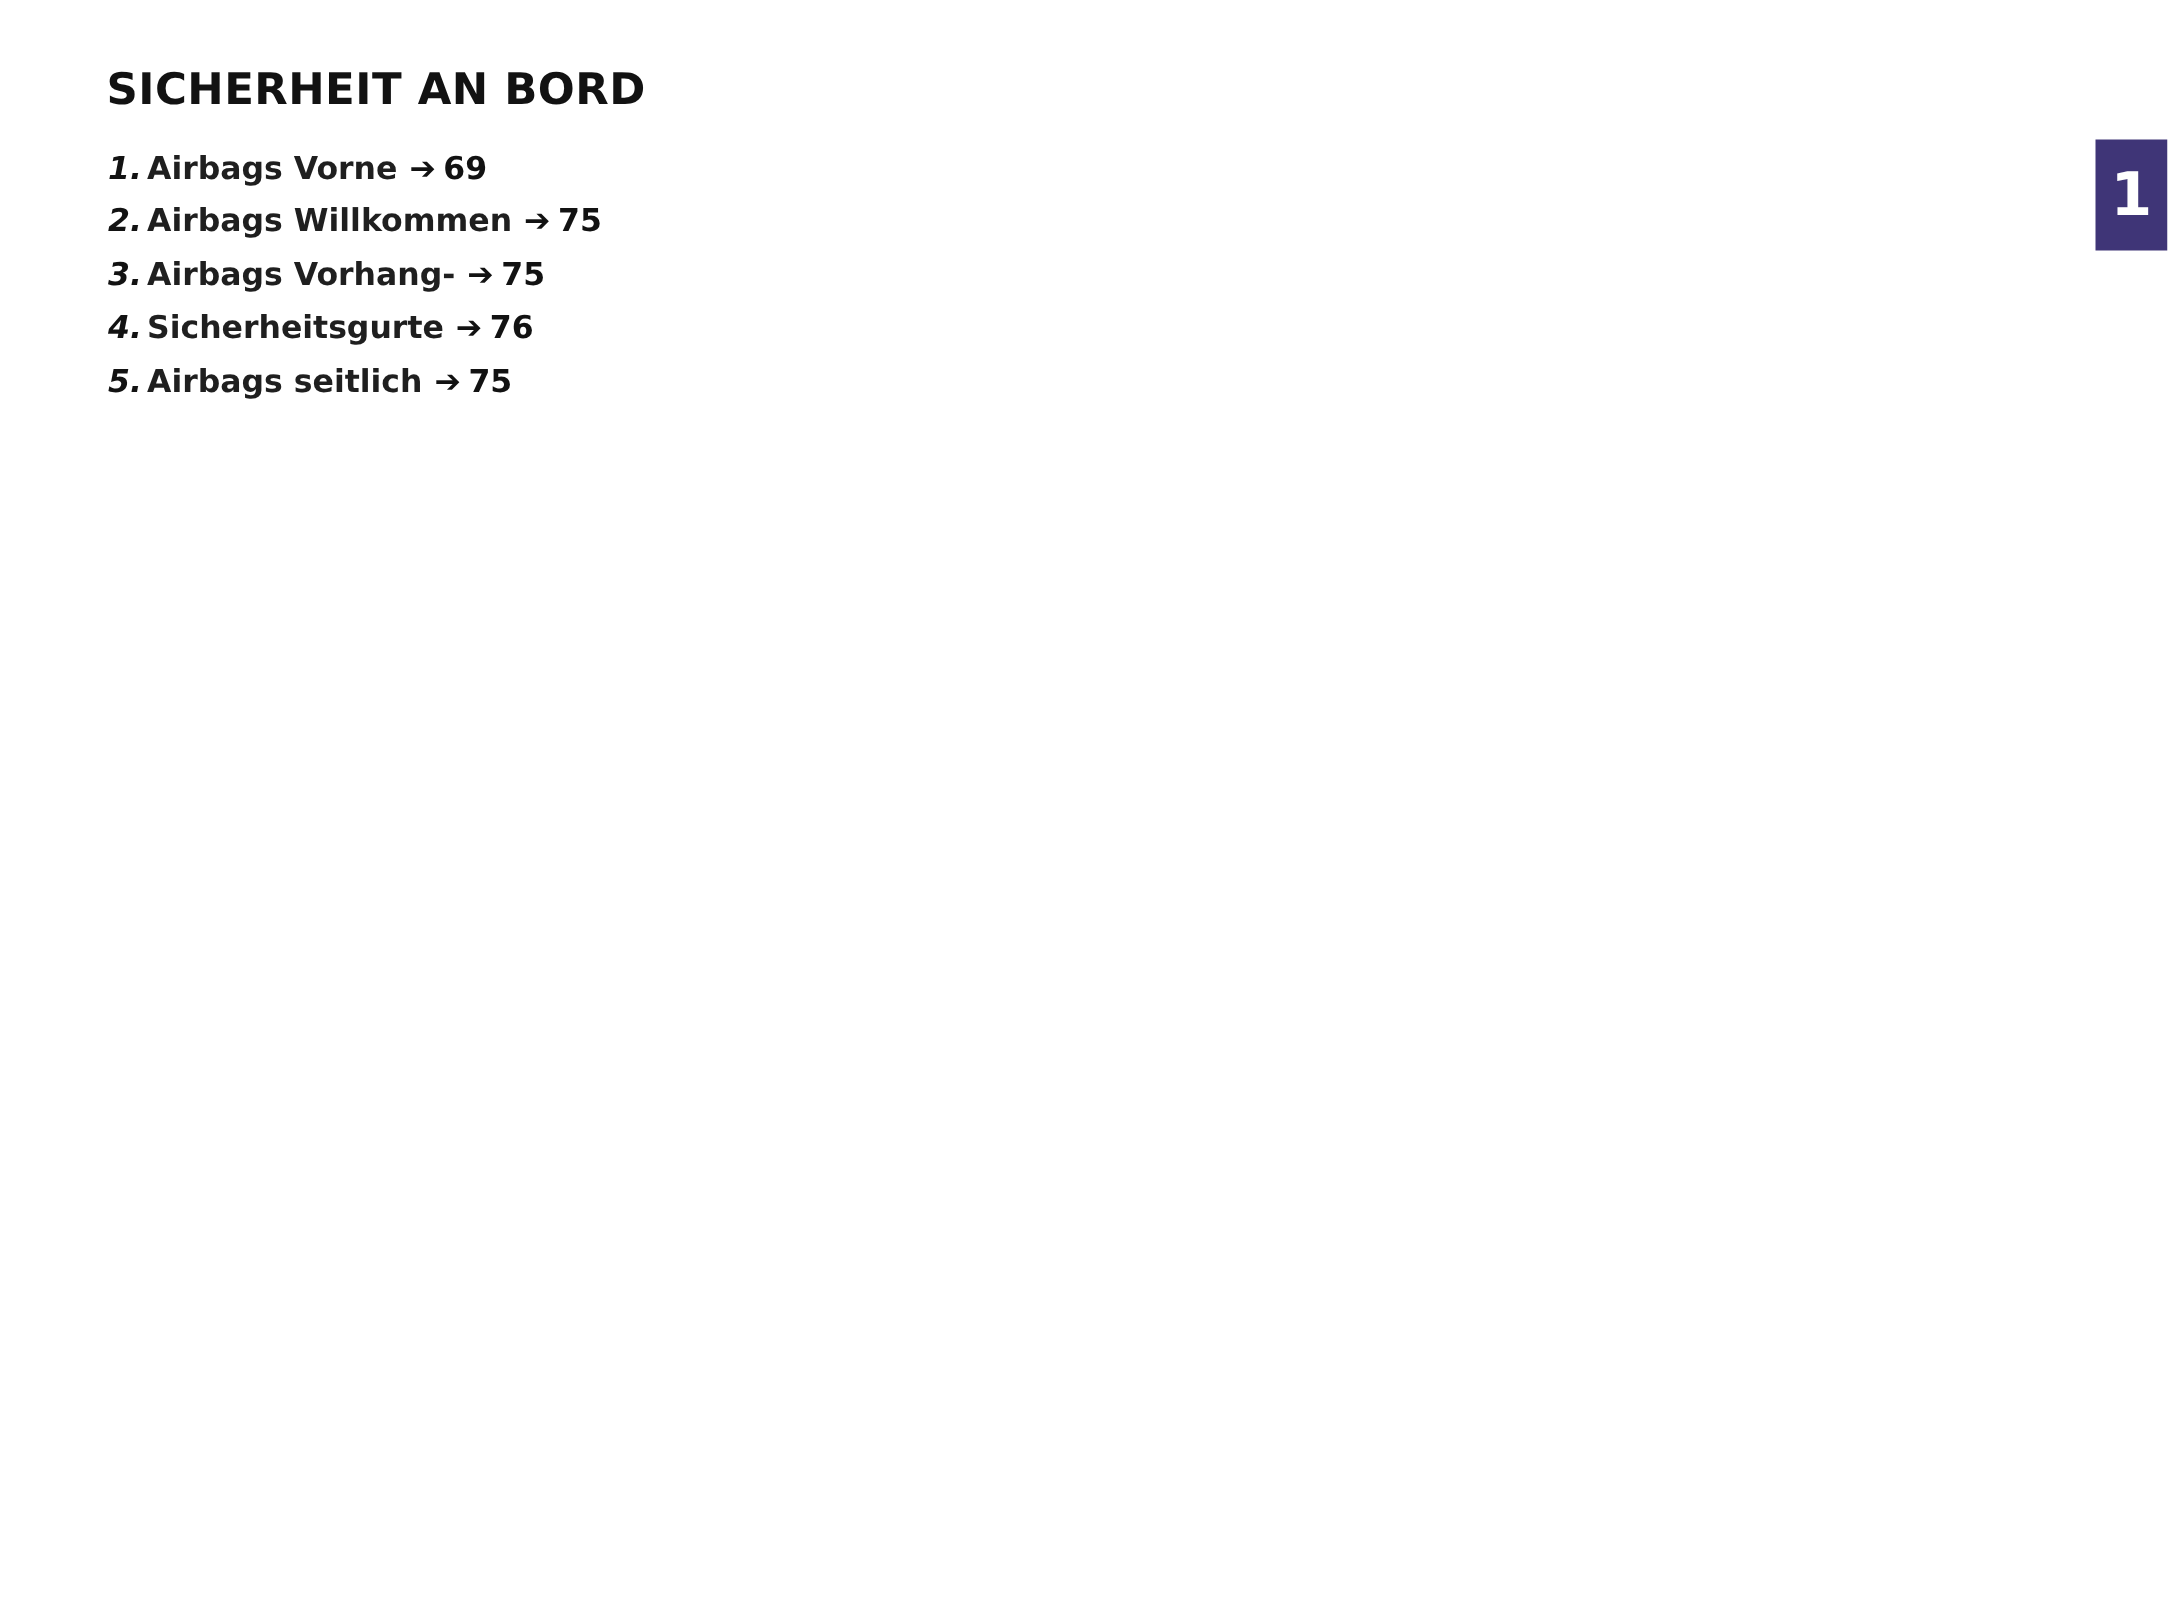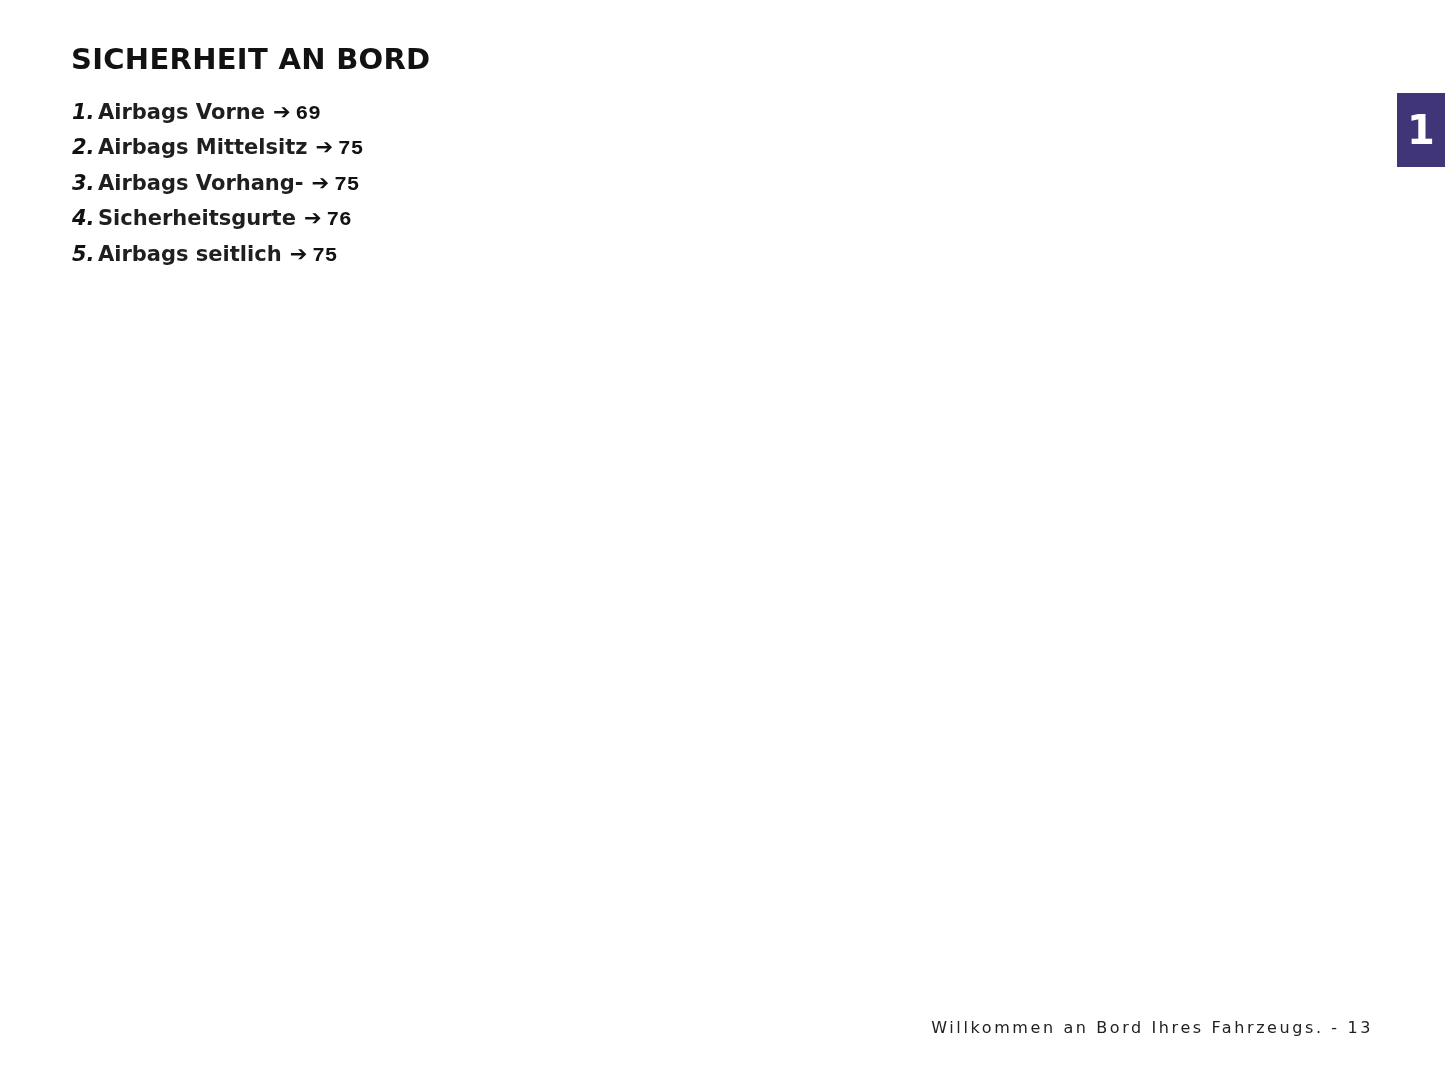--- a/index.html
+++ b/index.html
@@ -64,21 +64,20 @@
     font-weight: bold;
     margin-left: 8px;
     color: #121212;
     font-style: normal;
   }
 
   .toc-page {
     font-weight: bold;
     margin-left: 5px;
     color: #121212;
-    font-family: Liberation Mono, monospace;
   }
 
   .section-tab {
     position: absolute;
     right: 0;
     top: 93px;
     width: 48px;
     height: 74px;
     background: #3f3577;
     color: #ffffff;
@@ -111,21 +110,21 @@
 
     <li class="toc-item">
       <span class="toc-num">1.</span>
       <span class="toc-label">Airbags Vorne</span>
       <span class="toc-arrow">➔</span>
       <span class="toc-page">69</span>
     </li>
 
     <li class="toc-item">
       <span class="toc-num">2.</span>
-      <span class="toc-label">Airbags Mittelsitz</span>
+      <span class="toc-label">Airbags Willkommen</span>
       <span class="toc-arrow">➔</span>
       <span class="toc-page">75</span>
     </li>
 
     <li class="toc-item">
       <span class="toc-num">3.</span>
       <span class="toc-label">Airbags Vorhang-</span>
       <span class="toc-arrow">➔</span>
       <span class="toc-page">75</span>
     </li>
@@ -143,15 +142,14 @@
       <span class="toc-arrow">➔</span>
       <span class="toc-page">75</span>
     </li>
 
   </ul>
 
   <div class="section-tab">
     <span>1</span>
   </div>
 
-  <div class="footer">Willkommen an Bord Ihres Fahrzeugs. - 13</div>
 
 </div>
 
 </body></html>

